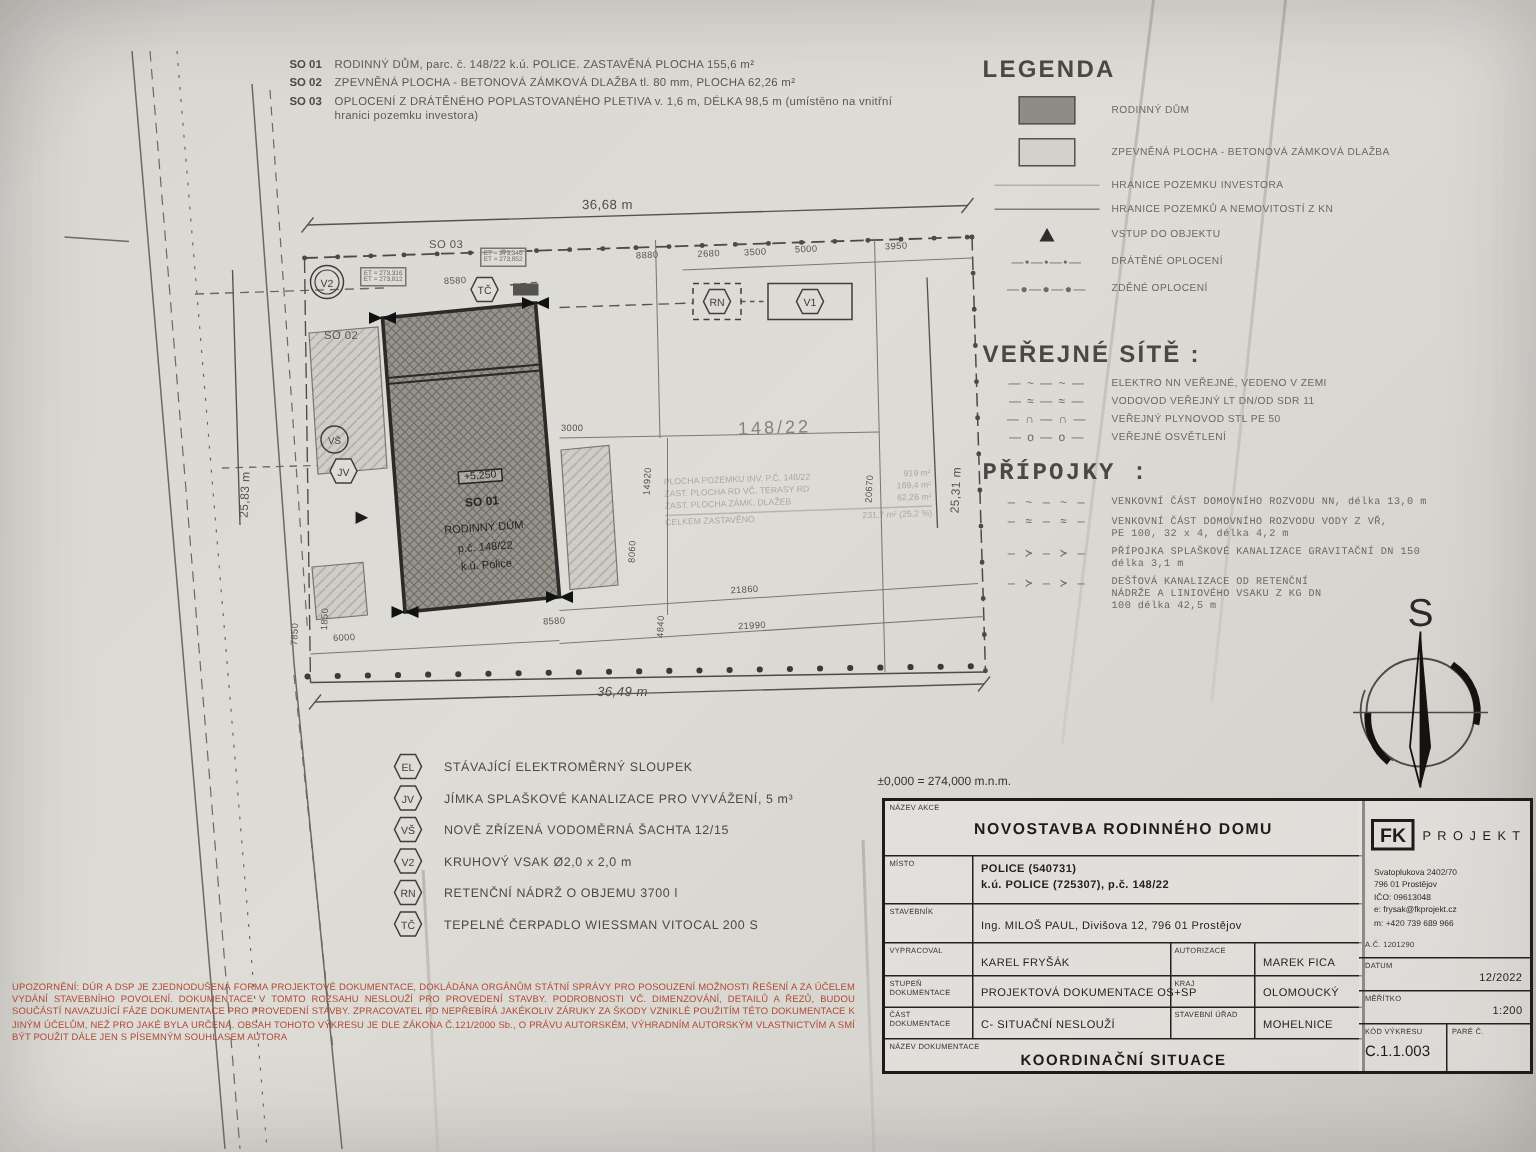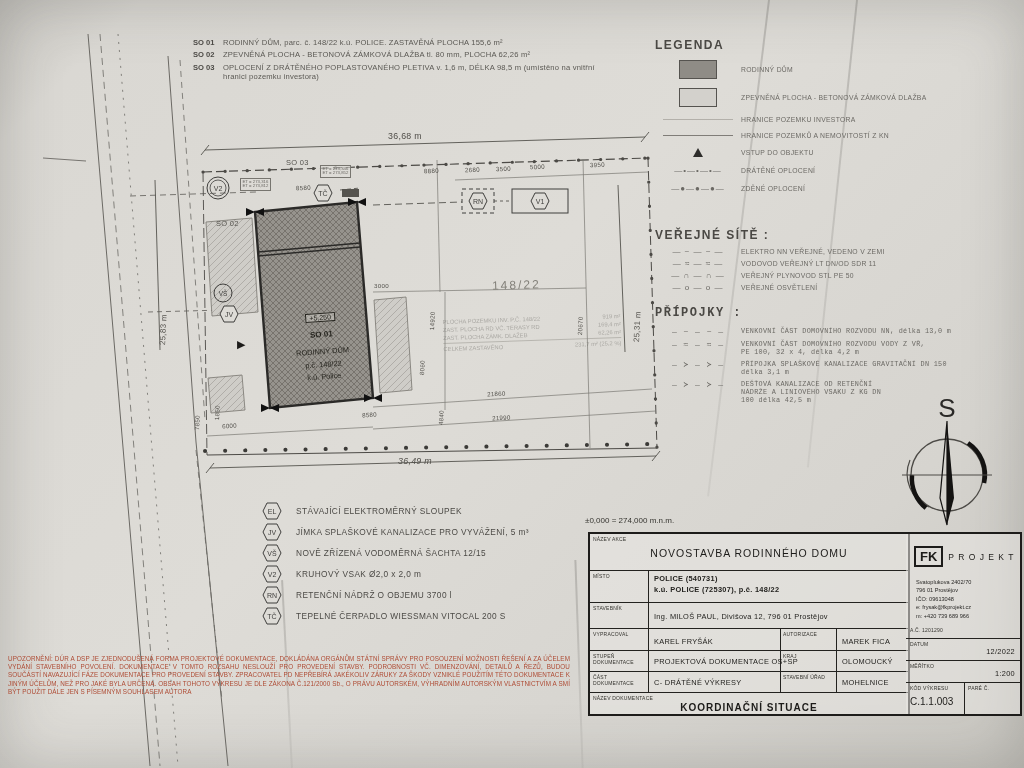--- a/index.html
+++ b/index.html
@@ -8,21 +8,21 @@
     background:linear-gradient(135deg,#c9c7c2 0%,#dad8d3 8%,#dedcd7 45%,#d6d4cf 78%,#c9c7c1 100%);
     box-shadow:inset 0 0 60px rgba(60,58,54,.25);}
   .abs{position:absolute;}
   .crease{position:absolute;width:2px;background:linear-gradient(to bottom,rgba(90,88,84,.28),rgba(90,88,84,.08));}
   
   #so-list{left:193px;top:38px;width:420px;font-size:7.6px;line-height:1.25;color:#5a5853;}
   .so-row{display:flex;margin-bottom:3px;}
   .so-code{width:30px;flex:0 0 30px;font-weight:bold;color:#4c4a46;}
   .so-text{flex:1;letter-spacing:.2px;}
   
-  .sec-title{font-size:12px;font-weight:bold;letter-spacing:1.5px;color:#4a4844;}
+  .sec-title{font-size:16px;font-weight:bold;letter-spacing:1.5px;color:#4a4844;}
   .lg-row{display:flex;align-items:center;margin-bottom:9px;}
   .lg-sym{width:86px;flex:0 0 86px;display:flex;justify-content:center;align-items:center;}
   .lg-label{font-size:6.8px;letter-spacing:.3px;color:#6b6964;}
   .swatch{width:36px;height:17px;border:1.2px solid #55534f;}
   .swatch-dark{background:#8f8c86;}
   .swatch-light{background:#d3d1cc;}
   .sym-line-thin{width:70px;border-top:1.2px solid #b3b0aa;}
   .sym-line-med{width:70px;border-top:1.4px solid #807d78;}
   .sym-text{font-size:8px;letter-spacing:1px;color:#6b6964;white-space:nowrap;}
   .tri{width:0;height:0;border-left:5px solid transparent;border-right:5px solid transparent;border-bottom:9px solid #2e2d2b;}
@@ -421,21 +421,21 @@
     <div class="bline" style="left:0;top:94px;width:318px;height:1px;"></div>
     <div class="bline" style="left:0;top:116px;width:318px;height:1px;"></div>
     <div class="bline" style="left:0;top:137px;width:318px;height:1px;"></div>
     <div class="bline" style="left:0;top:158px;width:318px;height:1.4px;"></div>
 
     <div class="bline" style="left:58px;top:36px;width:1px;height:122px;"></div>
     <div class="bline" style="left:190px;top:94px;width:1px;height:64px;"></div>
     <div class="bline" style="left:246px;top:94px;width:1px;height:64px;"></div>
 
     <div class="abs tb-cell-label" style="left:3px;top:2px;">NÁZEV AKCE</div>
-    <div class="abs" style="left:0;top:13px;width:318px;text-align:center;font-size:10.5px;font-weight:normal;letter-spacing:1px;color:#1d1c1a;">NOVOSTAVBA RODINNÉHO DOMU</div>
+    <div class="abs" style="left:0;top:13px;width:318px;text-align:center;font-size:10.5px;font-weight:bold;letter-spacing:1px;color:#1d1c1a;">NOVOSTAVBA RODINNÉHO DOMU</div>
 
     <div class="abs tb-cell-label" style="left:3px;top:39px;">MÍSTO</div>
     <div class="abs tb-val" style="left:64px;top:40px;font-weight:bold;">
       <div>POLICE (540731)</div>
         <div style="margin-top:2px;">k.ú. POLICE (725307), p.č. 148/22</div>
       </div>
 
     <div class="abs tb-cell-label" style="left:3px;top:71px;">STAVEBNÍK</div>
     <div class="abs tb-val" style="left:64px;top:78px;">Ing. MILOŠ PAUL, Divišova 12, 796 01 Prostějov</div>
 
@@ -443,21 +443,21 @@
     <div class="abs tb-val" style="left:64px;top:103px;">KAREL FRYŠÁK</div>
     <div class="abs tb-cell-label" style="left:193px;top:97px;">AUTORIZACE</div>
     <div class="abs tb-val" style="left:252px;top:103px;">MAREK FICA</div>
 
     <div class="abs tb-cell-label" style="left:3px;top:119px;width:52px;"><span>STUPEŇ DOKUMENTACE</span></div>
     <div class="abs tb-val" style="left:64px;top:123px;">PROJEKTOVÁ DOKUMENTACE OS+SP</div>
     <div class="abs tb-cell-label" style="left:193px;top:119px;">KRAJ</div>
     <div class="abs tb-val" style="left:252px;top:123px;">OLOMOUCKÝ</div>
 
     <div class="abs tb-cell-label" style="left:3px;top:140px;width:52px;"><span>ČÁST DOKUMENTACE</span></div>
-    <div class="abs tb-val" style="left:64px;top:144px;">C- DRÁTĚNÉ VÝKRESY</div>
+    <div class="abs tb-val" style="left:64px;top:144px;">C- SITUAČNÍ NESLOUŽÍ</div>
     <div class="abs tb-cell-label" style="left:193px;top:140px;width:50px;"><span>STAVEBNÍ ÚŘAD</span></div>
     <div class="abs tb-val" style="left:252px;top:144px;">MOHELNICE</div>
 
     <div class="abs tb-cell-label" style="left:3px;top:161px;">NÁZEV DOKUMENTACE</div>
     <div class="abs" style="left:0;top:168px;width:318px;text-align:center;font-size:10px;font-weight:bold;letter-spacing:1px;color:#1d1c1a;">KOORDINAČNÍ SITUACE</div>
   </div>
 
   <div id="tb-right" class="abs" style="left:906px;top:532px;width:114px;height:180px;border:2px solid #1d1c1a;border-left:none;">
     <div class="abs" style="left:8px;top:12px;display:flex;align-items:center;">
       <span style="border:2px solid #1d1c1a;padding:1px 4px;font-size:13px;font-weight:bold;color:#1d1c1a;">FK</span>

